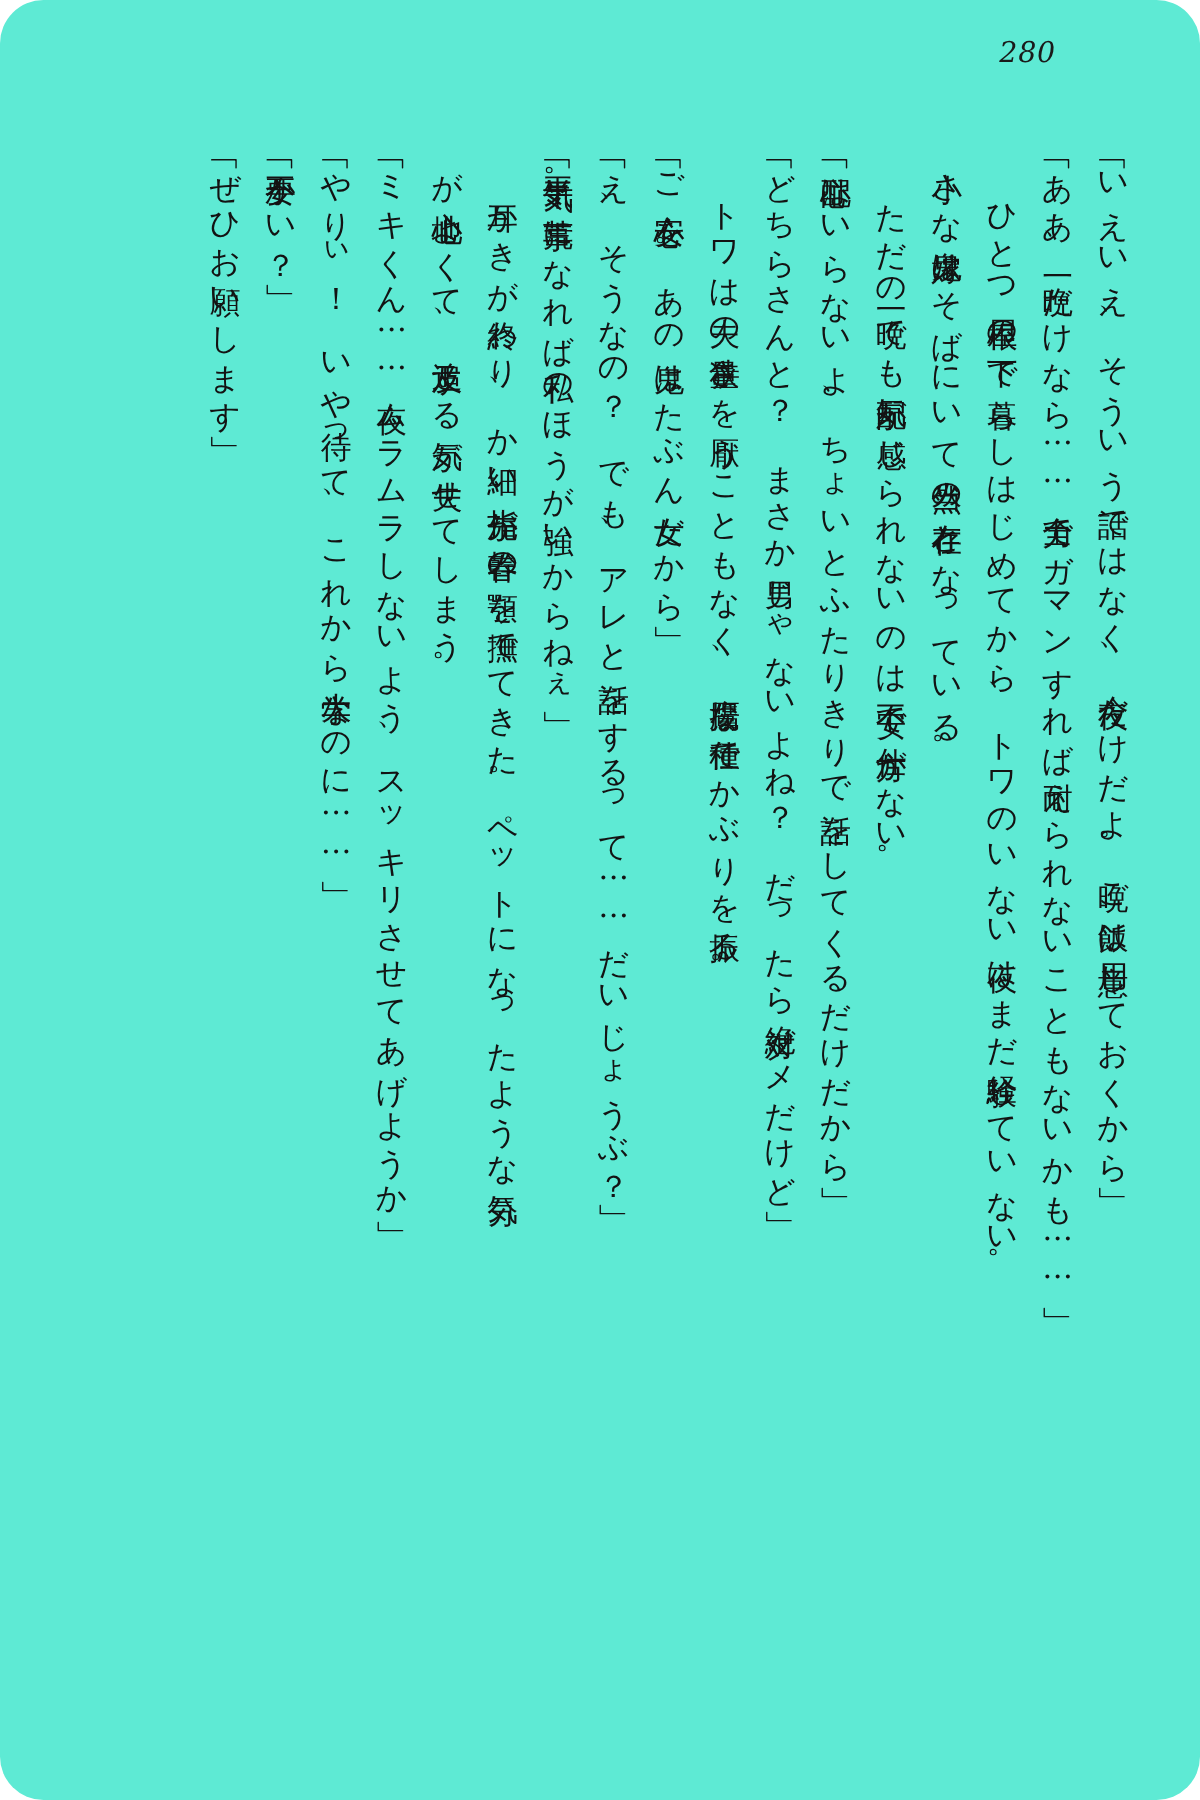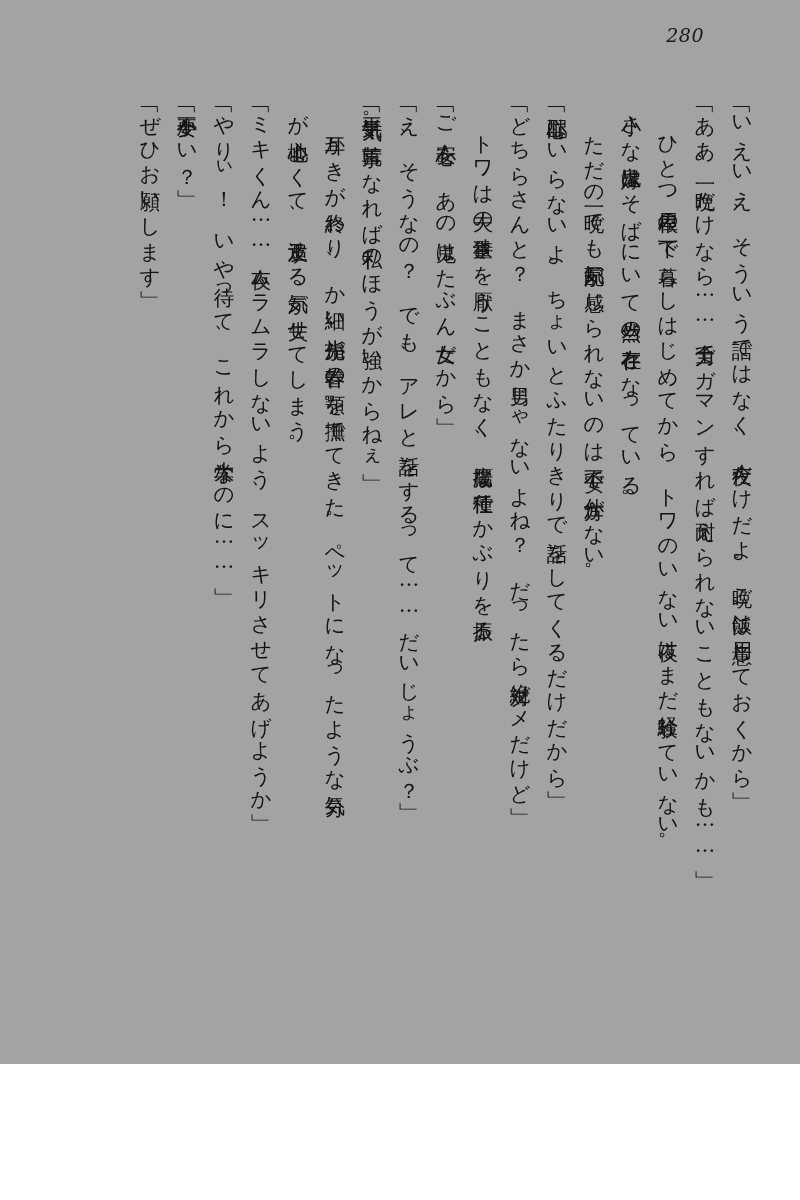--- a/index.html
+++ b/index.html
@@ -10,23 +10,24 @@
   body {
     width: 800px;
     height: 1200px;
     overflow: hidden;
     font-family: "DejaVu Serif", "Liberation Serif", serif;
     color: #111111;
   }
   .page {
     position: relative;
     width: 800px;
-    height: 1064px;
-    background: #a3a3a3;
+    height: 1200px;
+    background: #5eead4;
     box-sizing: border-box;
+    border-radius: 29px;
   }
   .page-number {
     position: absolute;
     top: 24px;
     right: 96px;
     font-family: "DejaVu Serif", "Liberation Serif", serif;
     font-style: italic;
     font-size: 19px;
     letter-spacing: 0.5px;
     color: #1a1a1a;

